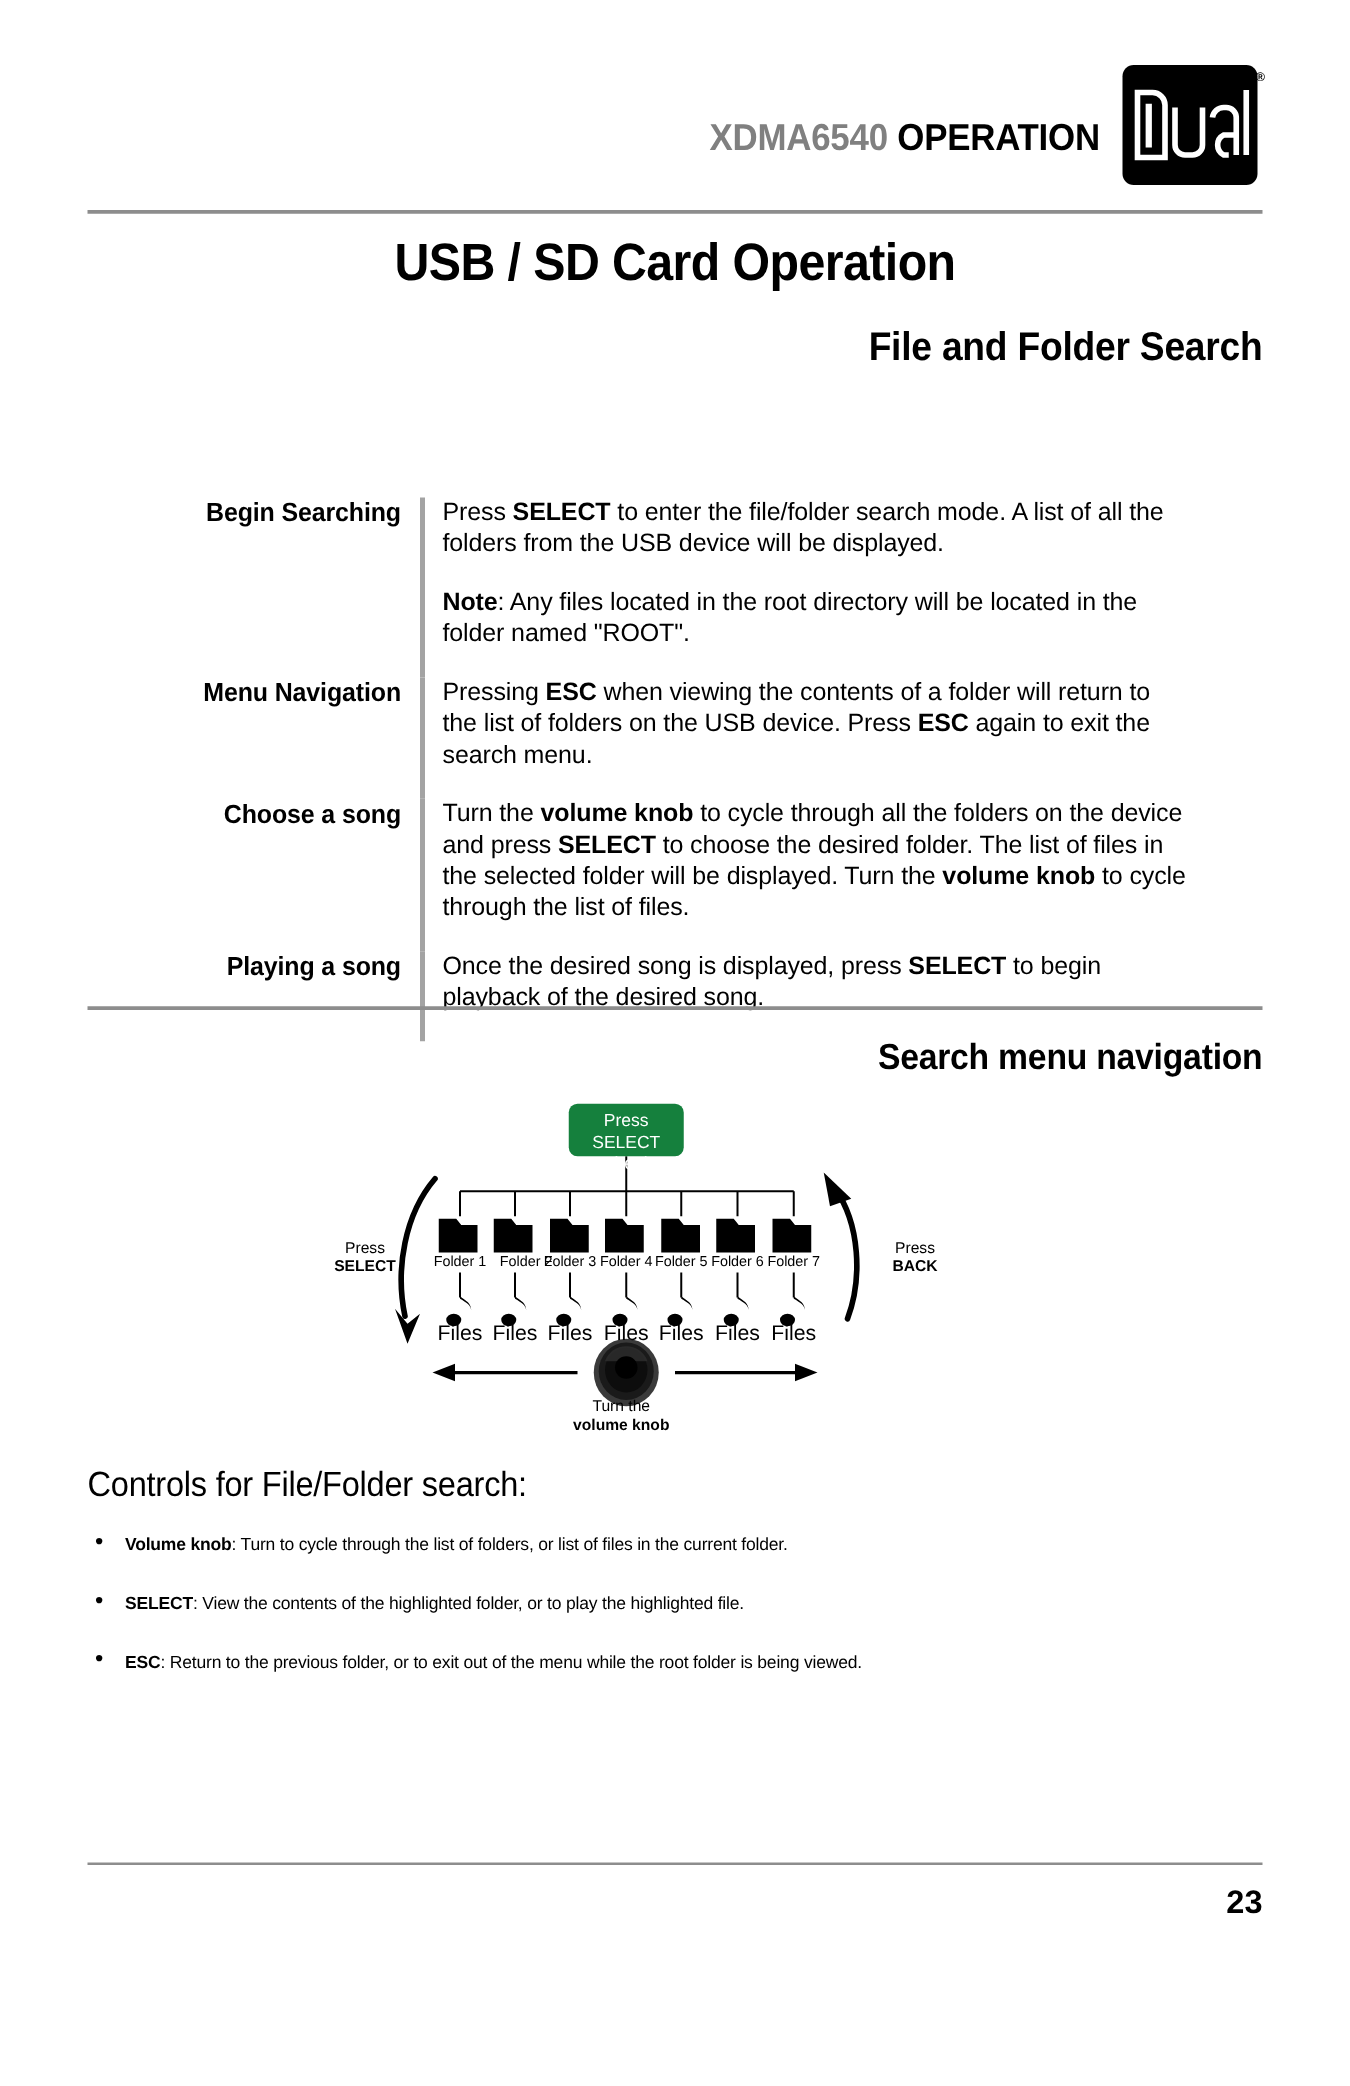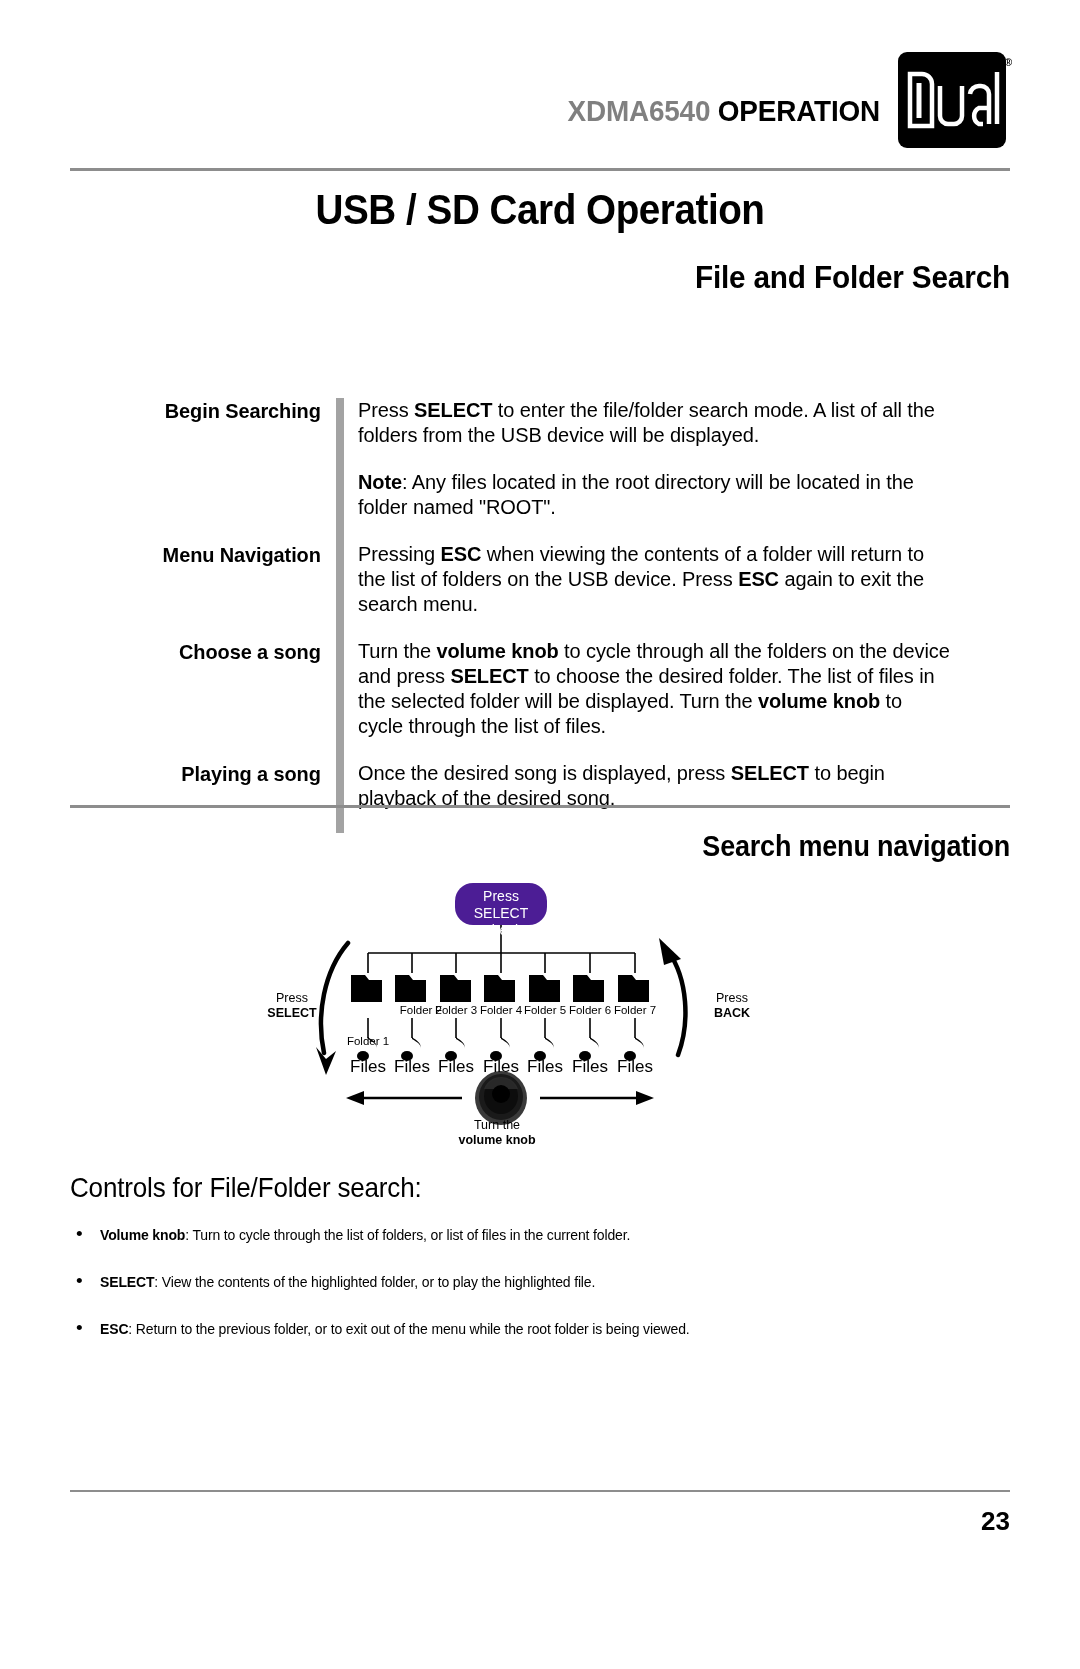--- a/index.html
+++ b/index.html
@@ -140,21 +140,21 @@
     font-size: 21px;
     font-weight: bold;
     line-height: 25px;
     letter-spacing: -0.1px;
     box-sizing: border-box;
     transform: scaleX(0.95);
     transform-origin: right top;
   }
   .defdesc {
     flex: 1;
-    border-left: 8px solid #a3a3a3;
+    border-left: 4px solid #a3a3a3;
     padding-left: 14px;
     font-size: 20px;
     line-height: 25px;
     letter-spacing: -0.1px;
     padding-bottom: 22px;
   }
   .defdesc p { margin: 0 0 22px 0; }
   .defdesc p:last-child { margin-bottom: 0; }
   .defdesc b { font-weight: bold; }
 
@@ -181,22 +181,22 @@
     height: 290px;
   }
   .diagram svg { display: block; }
 
   .startbox {
     position: absolute;
     left: 215px;
     top: 8px;
     width: 92px;
     height: 42px;
-    background: #4c1d95;
-    border-radius: 18px;
+    background: #15803d;
+    border-radius: 7px;
     color: #ffffff;
     text-align: center;
     font-size: 14px;
     line-height: 17px;
     padding-top: 5px;
     box-sizing: border-box;
   }
 
   .folder-label {
     position: absolute;
@@ -430,21 +430,21 @@
 
       <g>
         <ellipse cx="261" cy="223" rx="26" ry="27" fill="#3a3a3a"></ellipse>
         <ellipse cx="261" cy="222" rx="22" ry="23" fill="#1a1a1a"></ellipse>
         <ellipse cx="261" cy="221" rx="17" ry="18" fill="#0d0d0d"></ellipse>
         <path d="M244 214 a18 18 0 0 1 34 0 z" fill="#2e2e2e" opacity="0.85"></path>
         <ellipse cx="261" cy="219" rx="9" ry="9" fill="#000000"></ellipse>
       </g>
     </svg>
 
-    <div class="folder-label" style="left:98px;  top:129px; width:60px;margin-top:31px;">Folder 1</div>
+    <div class="folder-label" style="left:98px;  top:129px; width:60px;">Folder 1</div>
     <div class="folder-label" style="left:142px; top:129px; width:60px;text-align:right;">Folder 2</div>
     <div class="folder-label" style="left:186px; top:129px; width:60px;">Folder 3</div>
     <div class="folder-label" style="left:231px; top:129px; width:60px;">Folder 4</div>
     <div class="folder-label" style="left:275px; top:129px; width:60px;">Folder 5</div>
     <div class="folder-label" style="left:320px; top:129px; width:60px;">Folder 6</div>
     <div class="folder-label" style="left:365px; top:129px; width:60px;">Folder 7</div>
 
     <div class="file-label" style="left:103px; top:182px; width:50px;">Files</div>
     <div class="file-label" style="left:147px; top:182px; width:50px;">Files</div>
     <div class="file-label" style="left:191px; top:182px; width:50px;">Files</div>

